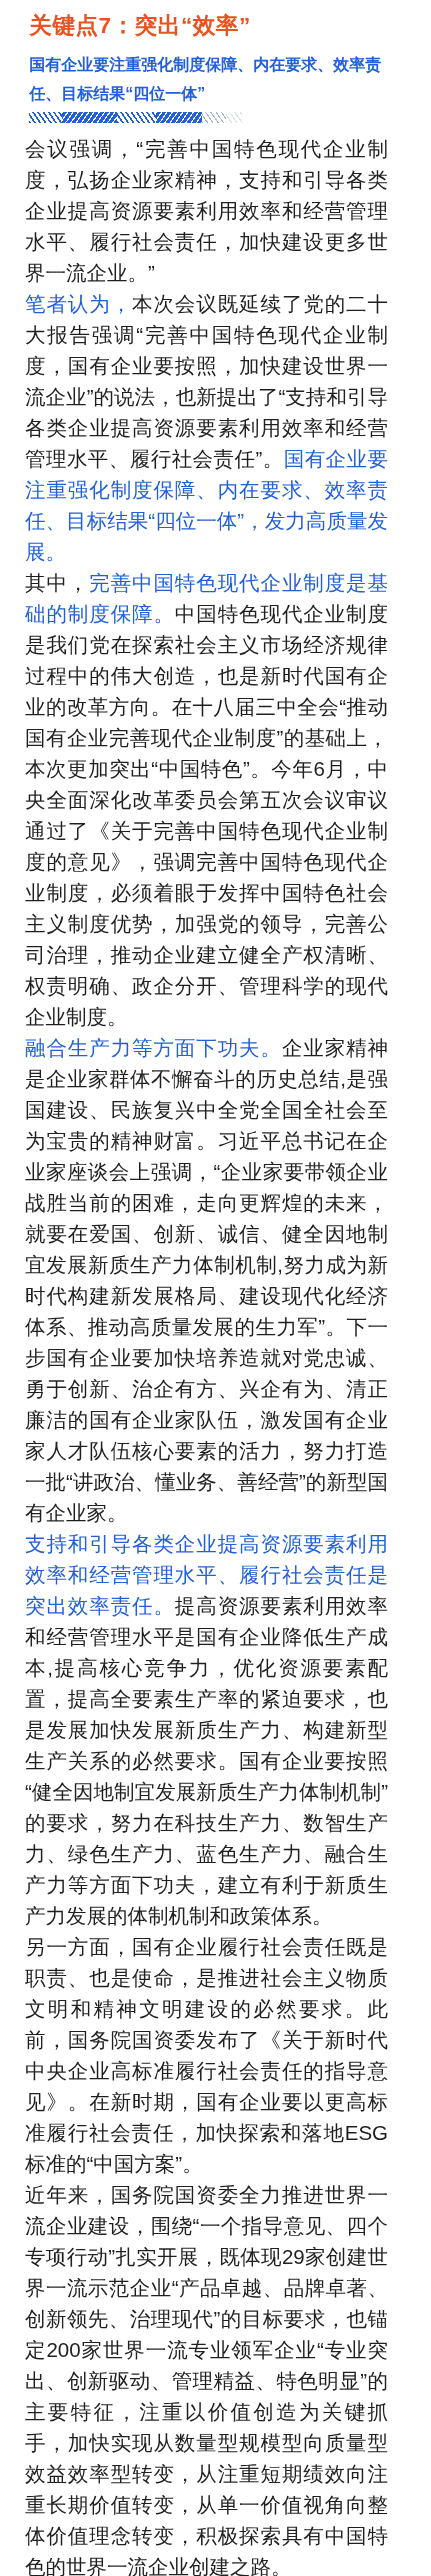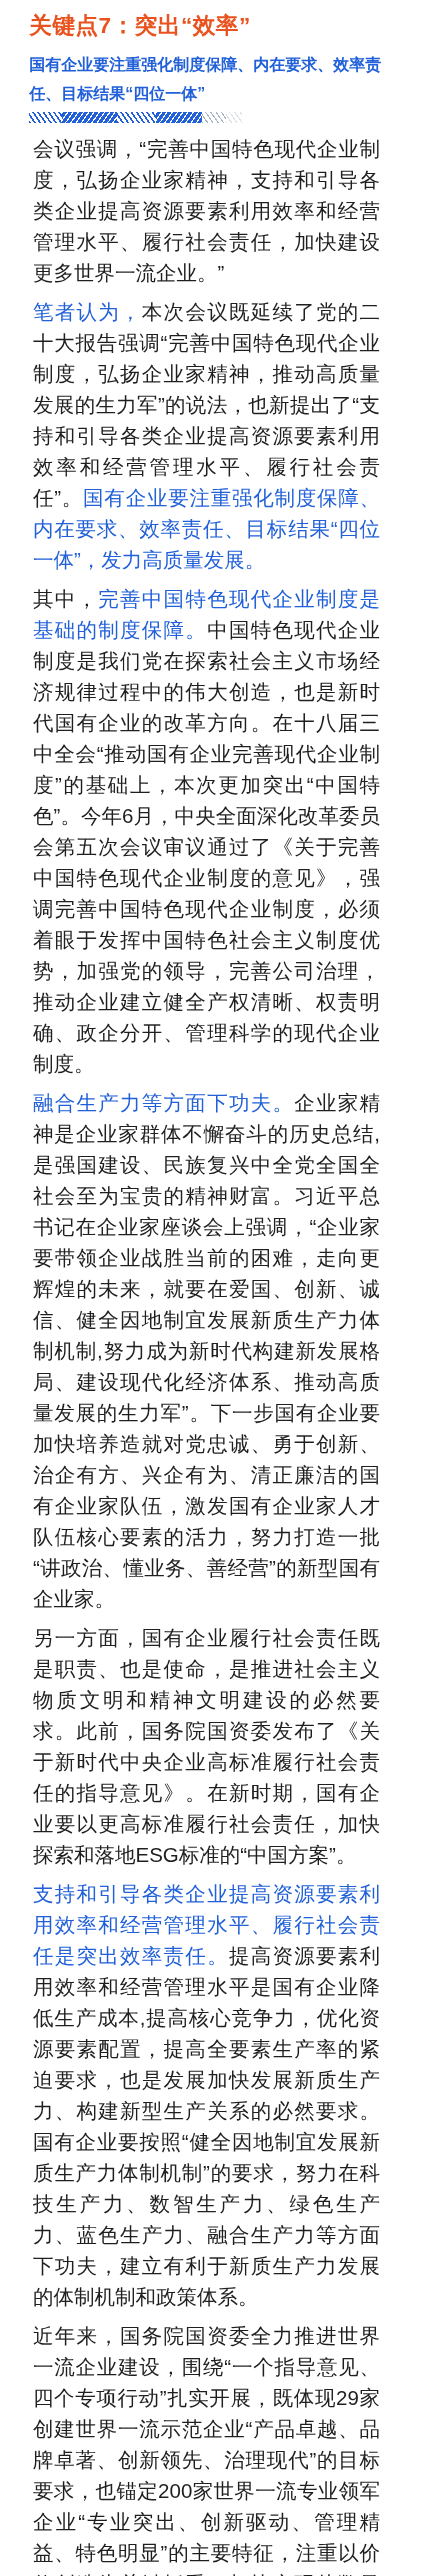--- a/index.html
+++ b/index.html
@@ -22,21 +22,21 @@
   .hatch-bar .seg { height:100%; }
   .hatch-bar .s1 { width:33px;  background:repeating-linear-gradient(55deg,  var(--accent-blue,#2160d8) 0 1.6px, #ffffff 1.6px 4.3px); }
   .hatch-bar .s2 { width:55px; background:repeating-linear-gradient(125deg, #ffffff 0 1.1px, var(--accent-blue,#2160d8) 1.1px 4.3px); }
   .hatch-bar .s3 { width:39px;  background:repeating-linear-gradient(55deg,  var(--accent-blue,#2160d8) 0 1.6px, #ffffff 1.6px 4.3px); }
   .hatch-bar .s4 { width:46px;  background:repeating-linear-gradient(125deg, #ffffff 0 1.1px, var(--accent-blue,#2160d8) 1.1px 4.3px); }
   .hatch-bar .s5 { width:24px;  background:repeating-linear-gradient(55deg,  var(--divider-tail,#aab4c4) 0 1.1px, #ffffff 1.1px 4.3px); }
   .hatch-bar .s6 { width:16px;  background:repeating-linear-gradient(55deg,  #dde2e9 0 1.1px, #ffffff 1.1px 4.3px); }
 
   .article-body { margin-top:9.7px; }
   .para {
-    margin:8px; font-size:20.5px; line-height:31px;
+    margin:0; font-size:20.5px; line-height:31px;
     color:var(--body-text,#1f1f1f); text-align:justify;
   }
   .para .seg-blue { color:var(--accent-blue,#2160d8); font-weight:normal; }
 </style>
 </head>
 <body>
 
 <div class="page">
 
   <h1 class="kicker">关键点7：突出“效率”</h1>
@@ -47,22 +47,22 @@
     <span class="seg s1"></span>
     <span class="seg s2"></span>
     <span class="seg s3"></span>
     <span class="seg s4"></span>
     <span class="seg s5"></span>
     <span class="seg s6"></span>
   </div>
 
   <div class="article-body">
       <p class="para"><span class="seg-normal">会议强调，“完善中国特色现代企业制度，弘扬企业家精神，支持和引导各类企业提高资源要素利用效率和经营管理水平、履行社会责任，加快建设更多世界一流企业。”</span></p>
-      <p class="para"><span class="seg-blue">笔者认为，</span><span class="seg-normal">本次会议既延续了党的二十大报告强调“完善中国特色现代企业制度，弘扬企业家精神，推动高质量发展的生力军”的说法，也新提出了“支持和引导各类企业提高资源要素利用效率和经营管理水平、履行社会责任”。</span><span class="seg-blue">国有企业要注重强化制度保障、内在要求、效率责任、目标结果“四位一体”，发力高质量发展。</span></p>
+      <p class="para"><span class="seg-blue">笔者认为，</span><span class="seg-normal">本次会议既延续了党的二十大报告强调“完善中国特色现代企业制度，国有企业要按照，加快建设世界一流企业”的说法，也新提出了“支持和引导各类企业提高资源要素利用效率和经营管理水平、履行社会责任”。</span><span class="seg-blue">国有企业要注重强化制度保障、内在要求、效率责任、目标结果“四位一体”，发力高质量发展。</span></p>
       <p class="para"><span class="seg-normal">其中，</span><span class="seg-blue">完善中国特色现代企业制度是基础的制度保障。</span><span class="seg-normal">中国特色现代企业制度是我们党在探索社会主义市场经济规律过程中的伟大创造，也是新时代国有企业的改革方向。在十八届三中全会“推动国有企业完善现代企业制度”的基础上，本次更加突出“中国特色”。今年6月，中央全面深化改革委员会第五次会议审议通过了《关于完善中国特色现代企业制度的意见》，强调完善中国特色现代企业制度，必须着眼于发挥中国特色社会主义制度优势，加强党的领导，完善公司治理，推动企业建立健全产权清晰、权责明确、政企分开、管理科学的现代企业制度。</span></p>
       <p class="para"><span class="seg-blue">融合生产力等方面下功夫。</span><span class="seg-normal">企业家精神是企业家群体不懈奋斗的历史总结,是强国建设、民族复兴中全党全国全社会至为宝贵的精神财富。习近平总书记在企业家座谈会上强调，“企业家要带领企业战胜当前的困难，走向更辉煌的未来，就要在爱国、创新、诚信、健全因地制宜发展新质生产力体制机制,努力成为新时代构建新发展格局、建设现代化经济体系、推动高质量发展的生力军”。下一步国有企业要加快培养造就对党忠诚、勇于创新、治企有方、兴企有为、清正廉洁的国有企业家队伍，激发国有企业家人才队伍核心要素的活力，努力打造一批“讲政治、懂业务、善经营”的新型国有企业家。</span></p>
+      <p class="para"><span class="seg-blue">支持和引导各类企业提高资源要素利用效率和经营管理水平、履行社会责任是突出效率责任。</span><span class="seg-normal">提高资源要素利用效率和经营管理水平是国有企业降低生产成本,提高核心竞争力，优化资源要素配置，提高全要素生产率的紧迫要求，也是发展加快发展新质生产力、构建新型生产关系的必然要求。国有企业要按照“健全因地制宜发展新质生产力体制机制”的要求，努力在科技生产力、数智生产力、绿色生产力、蓝色生产力、融合生产力等方面下功夫，建立有利于新质生产力发展的体制机制和政策体系。</span></p>
       <p class="para"><span class="seg-normal">另一方面，国有企业履行社会责任既是职责、也是使命，是推进社会主义物质文明和精神文明建设的必然要求。此前，国务院国资委发布了《关于新时代中央企业高标准履行社会责任的指导意见》。在新时期，国有企业要以更高标准履行社会责任，加快探索和落地ESG标准的“中国方案”。</span></p>
-      <p class="para"><span class="seg-blue">支持和引导各类企业提高资源要素利用效率和经营管理水平、履行社会责任是突出效率责任。</span><span class="seg-normal">提高资源要素利用效率和经营管理水平是国有企业降低生产成本,提高核心竞争力，优化资源要素配置，提高全要素生产率的紧迫要求，也是发展加快发展新质生产力、构建新型生产关系的必然要求。国有企业要按照“健全因地制宜发展新质生产力体制机制”的要求，努力在科技生产力、数智生产力、绿色生产力、蓝色生产力、融合生产力等方面下功夫，建立有利于新质生产力发展的体制机制和政策体系。</span></p>
       <p class="para"><span class="seg-normal">近年来，国务院国资委全力推进世界一流企业建设，围绕“一个指导意见、四个专项行动”扎实开展，既体现29家创建世界一流示范企业“产品卓越、品牌卓著、创新领先、治理现代”的目标要求，也锚定200家世界一流专业领军企业“专业突出、创新驱动、管理精益、特色明显”的主要特征，注重以价值创造为关键抓手，加快实现从数量型规模型向质量型效益效率型转变，从注重短期绩效向注重长期价值转变，从单一价值视角向整体价值理念转变，积极探索具有中国特色的世界一流企业创建之路。</span></p>
     </div>
 
 </div>
 
 
 </body></html>

